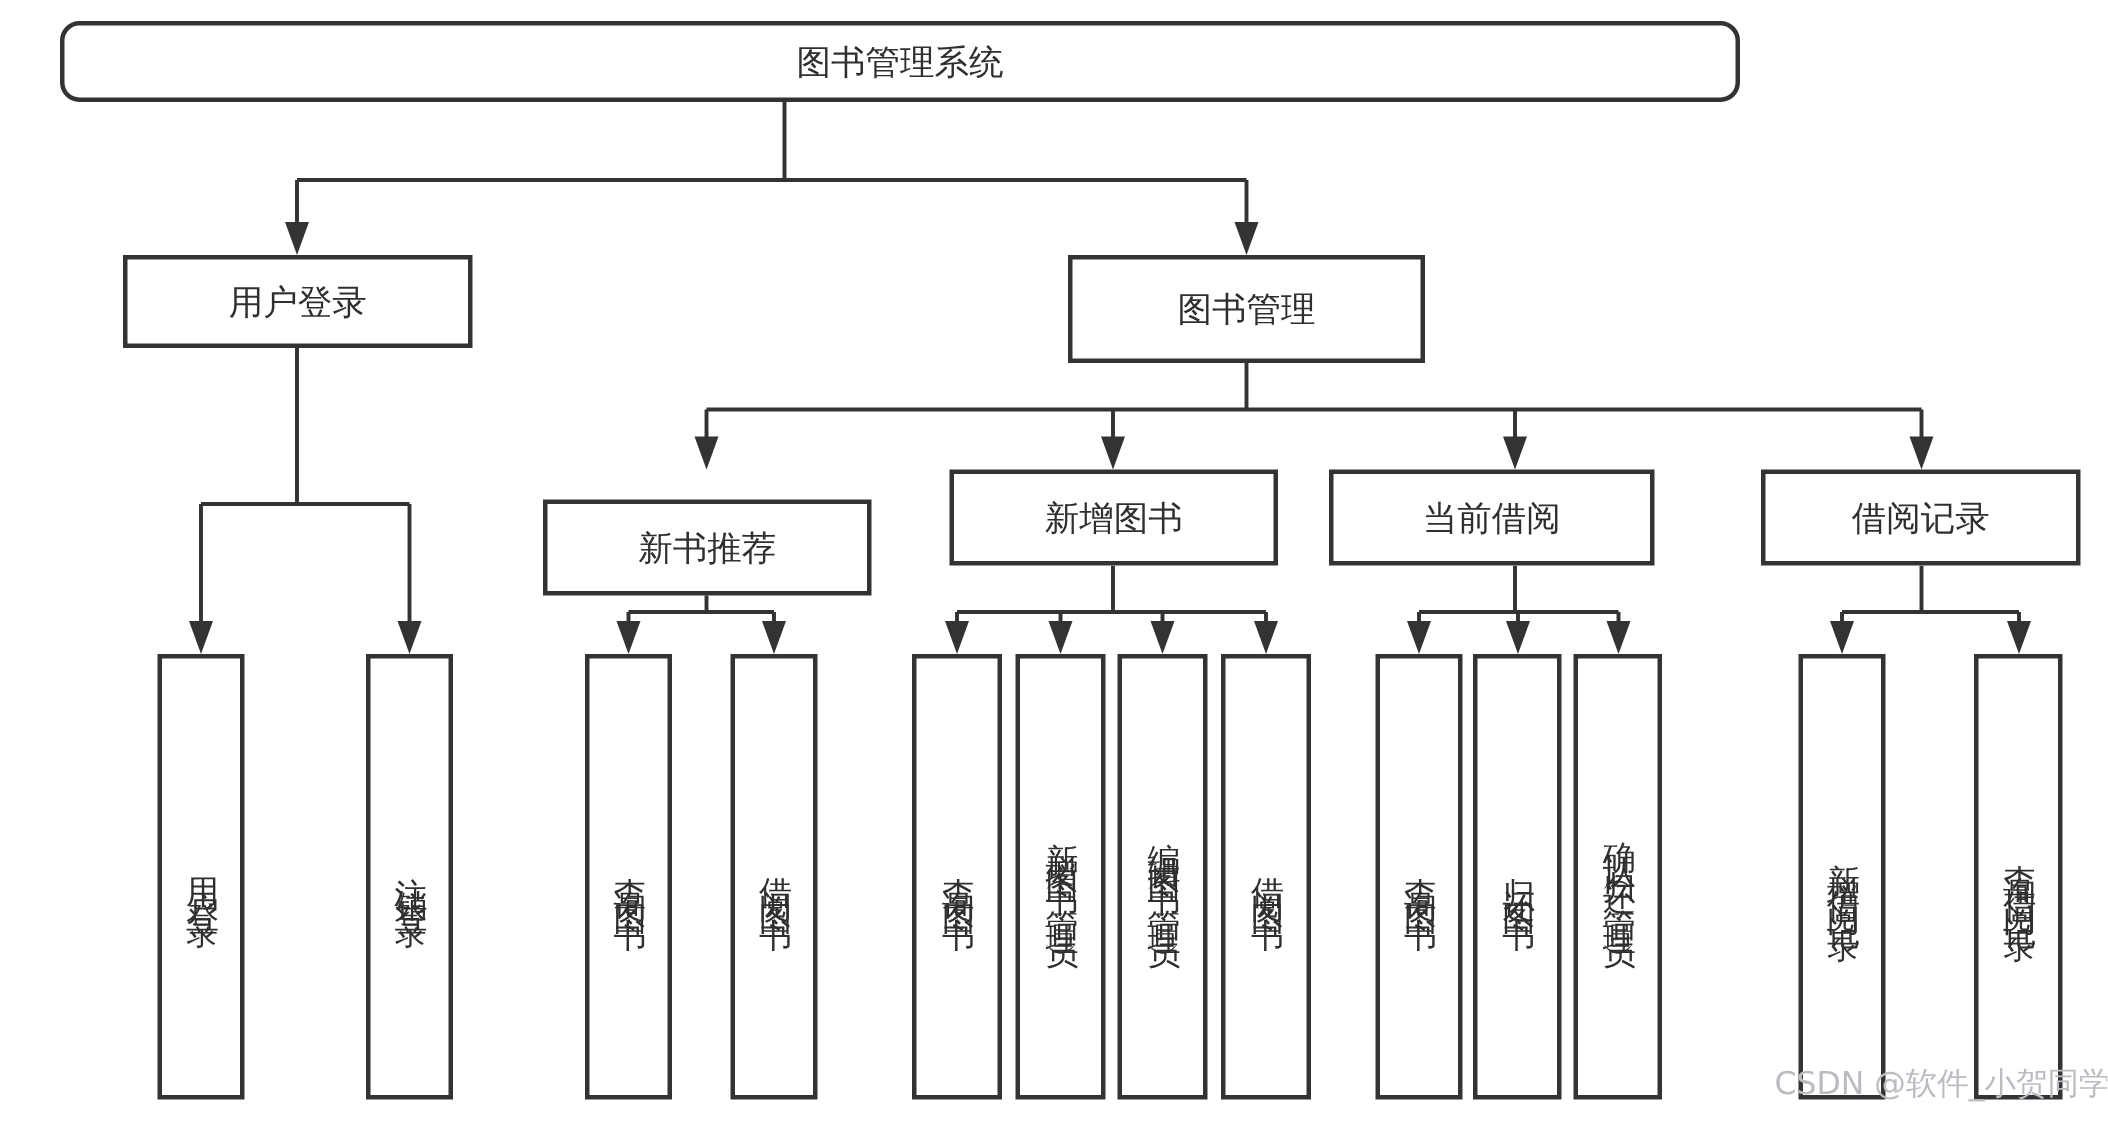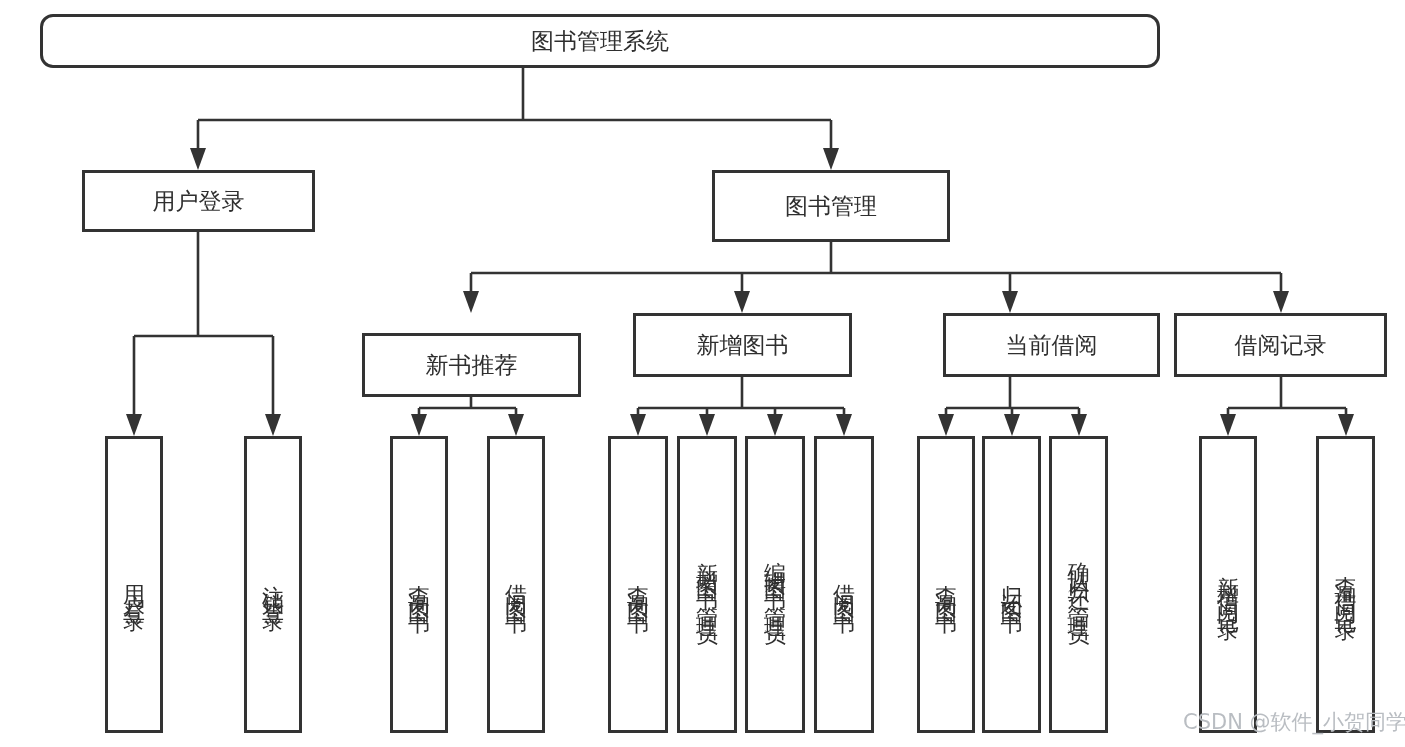--- a/index.html
+++ b/index.html
@@ -124,21 +124,21 @@
   <div class="node h" style="left:712px; top:170px; width:238px; height:72px;">
     <span>图书管理</span>
   </div>
 
   <div class="node h" style="left:362px; top:313px; width:219px; height:64px;margin-top:20px;">
     <span>新书推荐</span>
   </div>
   <div class="node h" style="left:633px; top:313px; width:219px; height:64px;">
     <span>新增图书</span>
   </div>
-  <div class="node h" style="left:943px; top:313px; width:217px; height:64px;">
+  <div class="node h" style="left:886px; top:313px; width:217px; height:64px;">
     <span>当前借阅</span>
   </div>
   <div class="node h" style="left:1174px; top:313px; width:213px; height:64px;">
     <span>借阅记录</span>
   </div>
 
   <div class="node leaf" style="left:105px; top:436px; width:58px; height:297px;">
     <span class="vtext">用户登录</span>
   </div>
   <div class="node leaf" style="left:244px; top:436px; width:58px; height:297px;">

